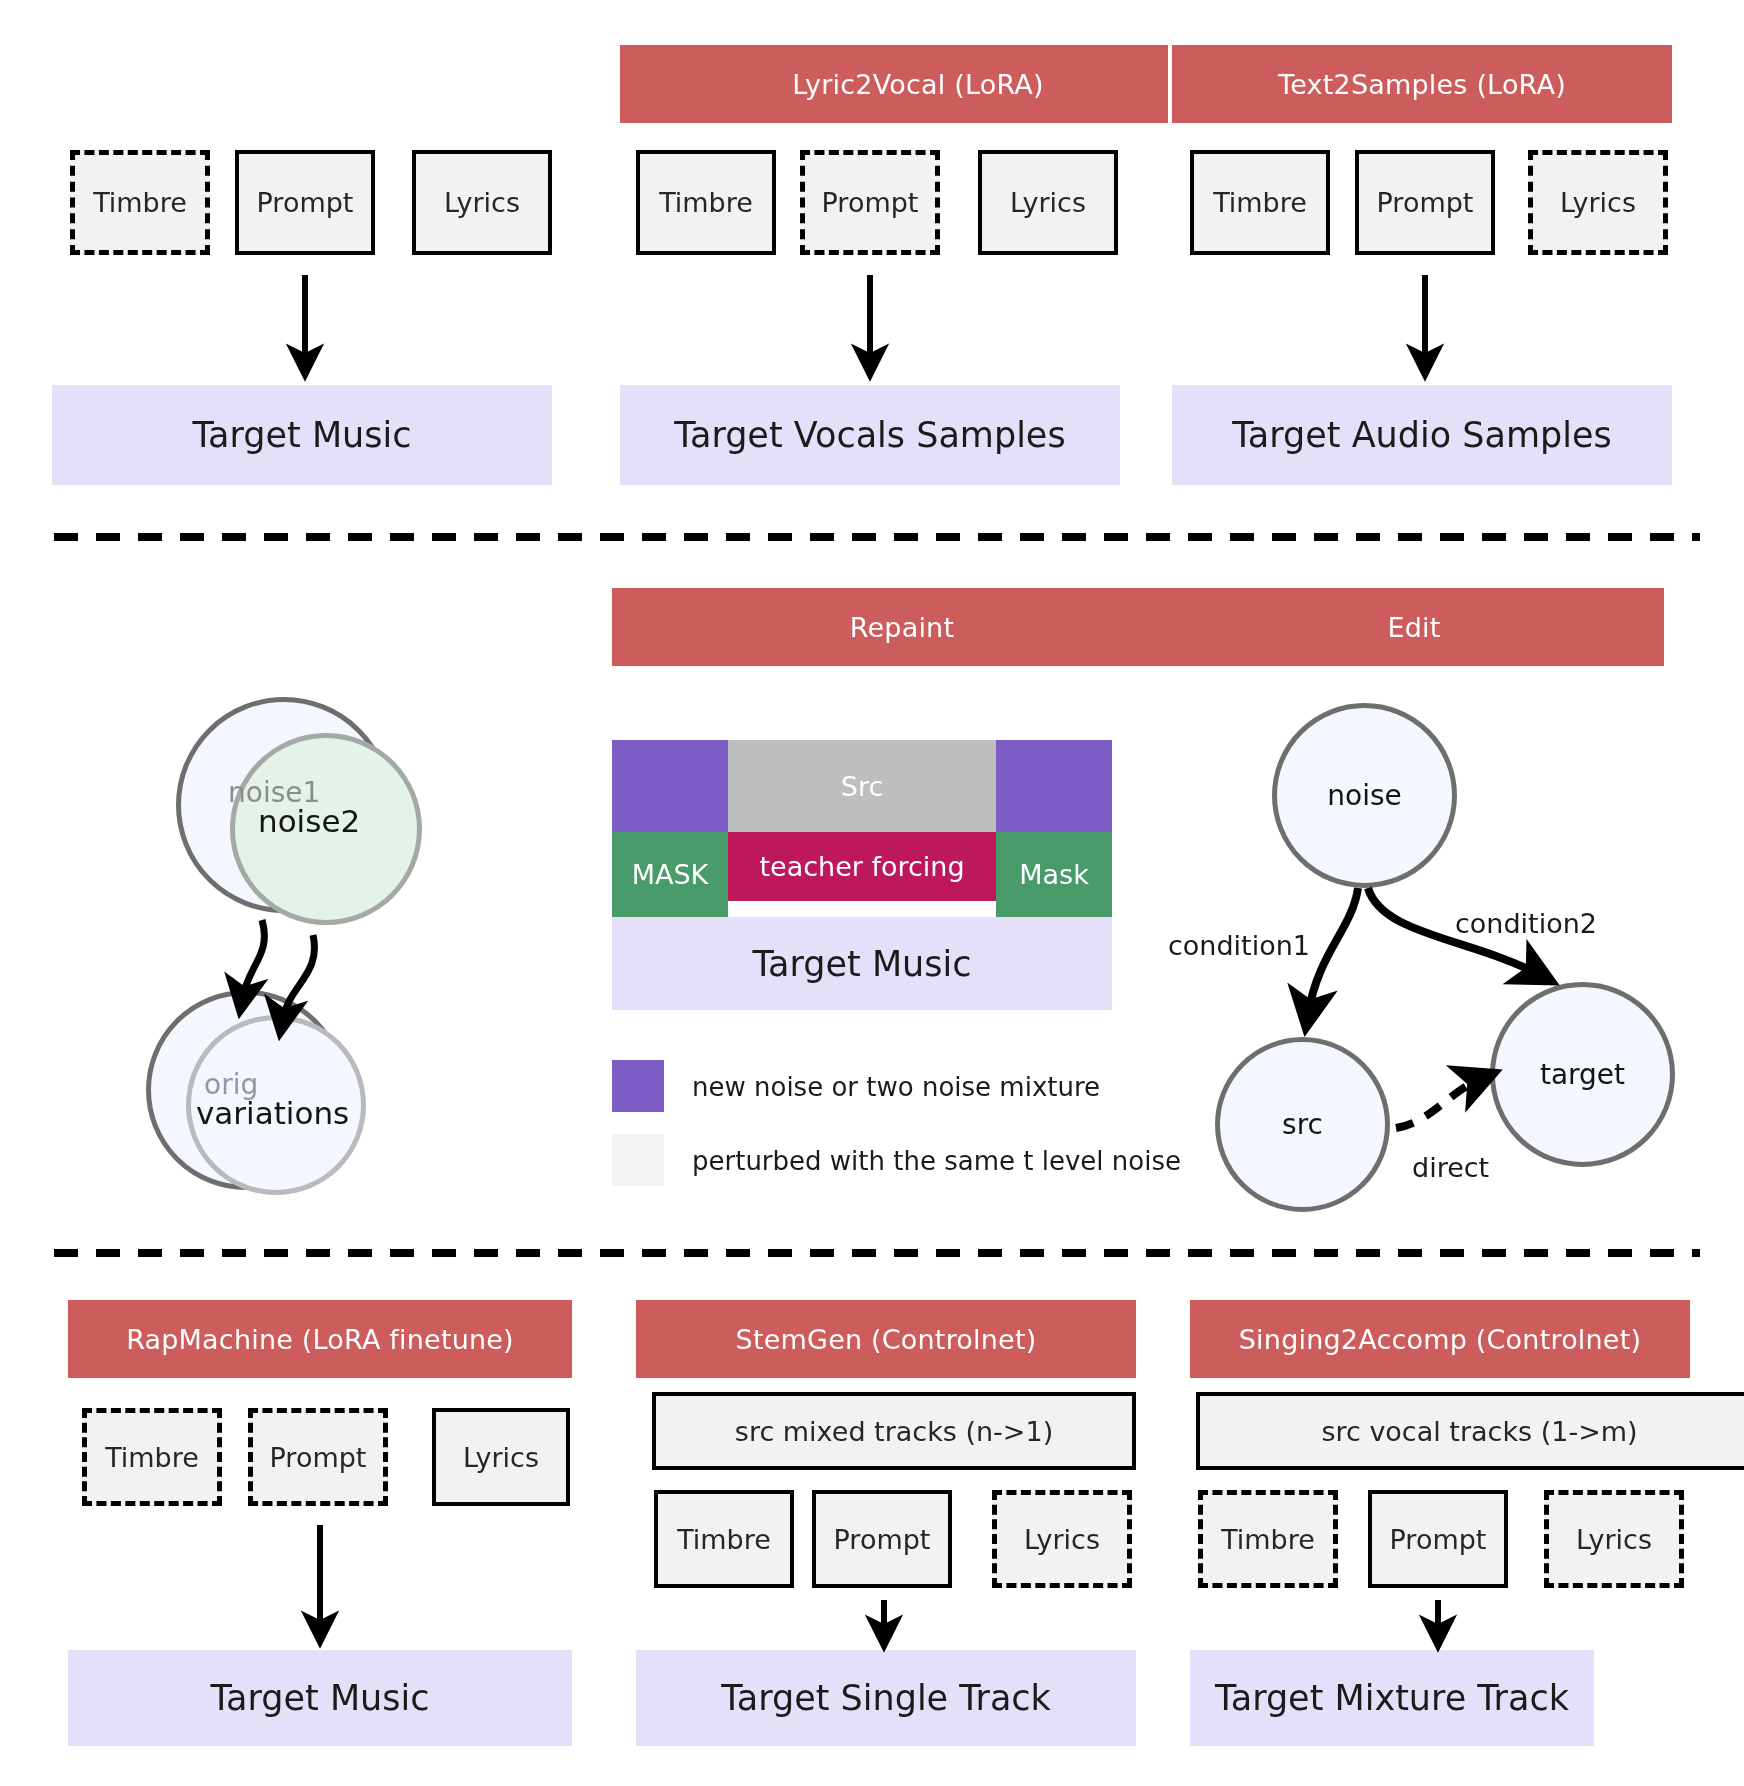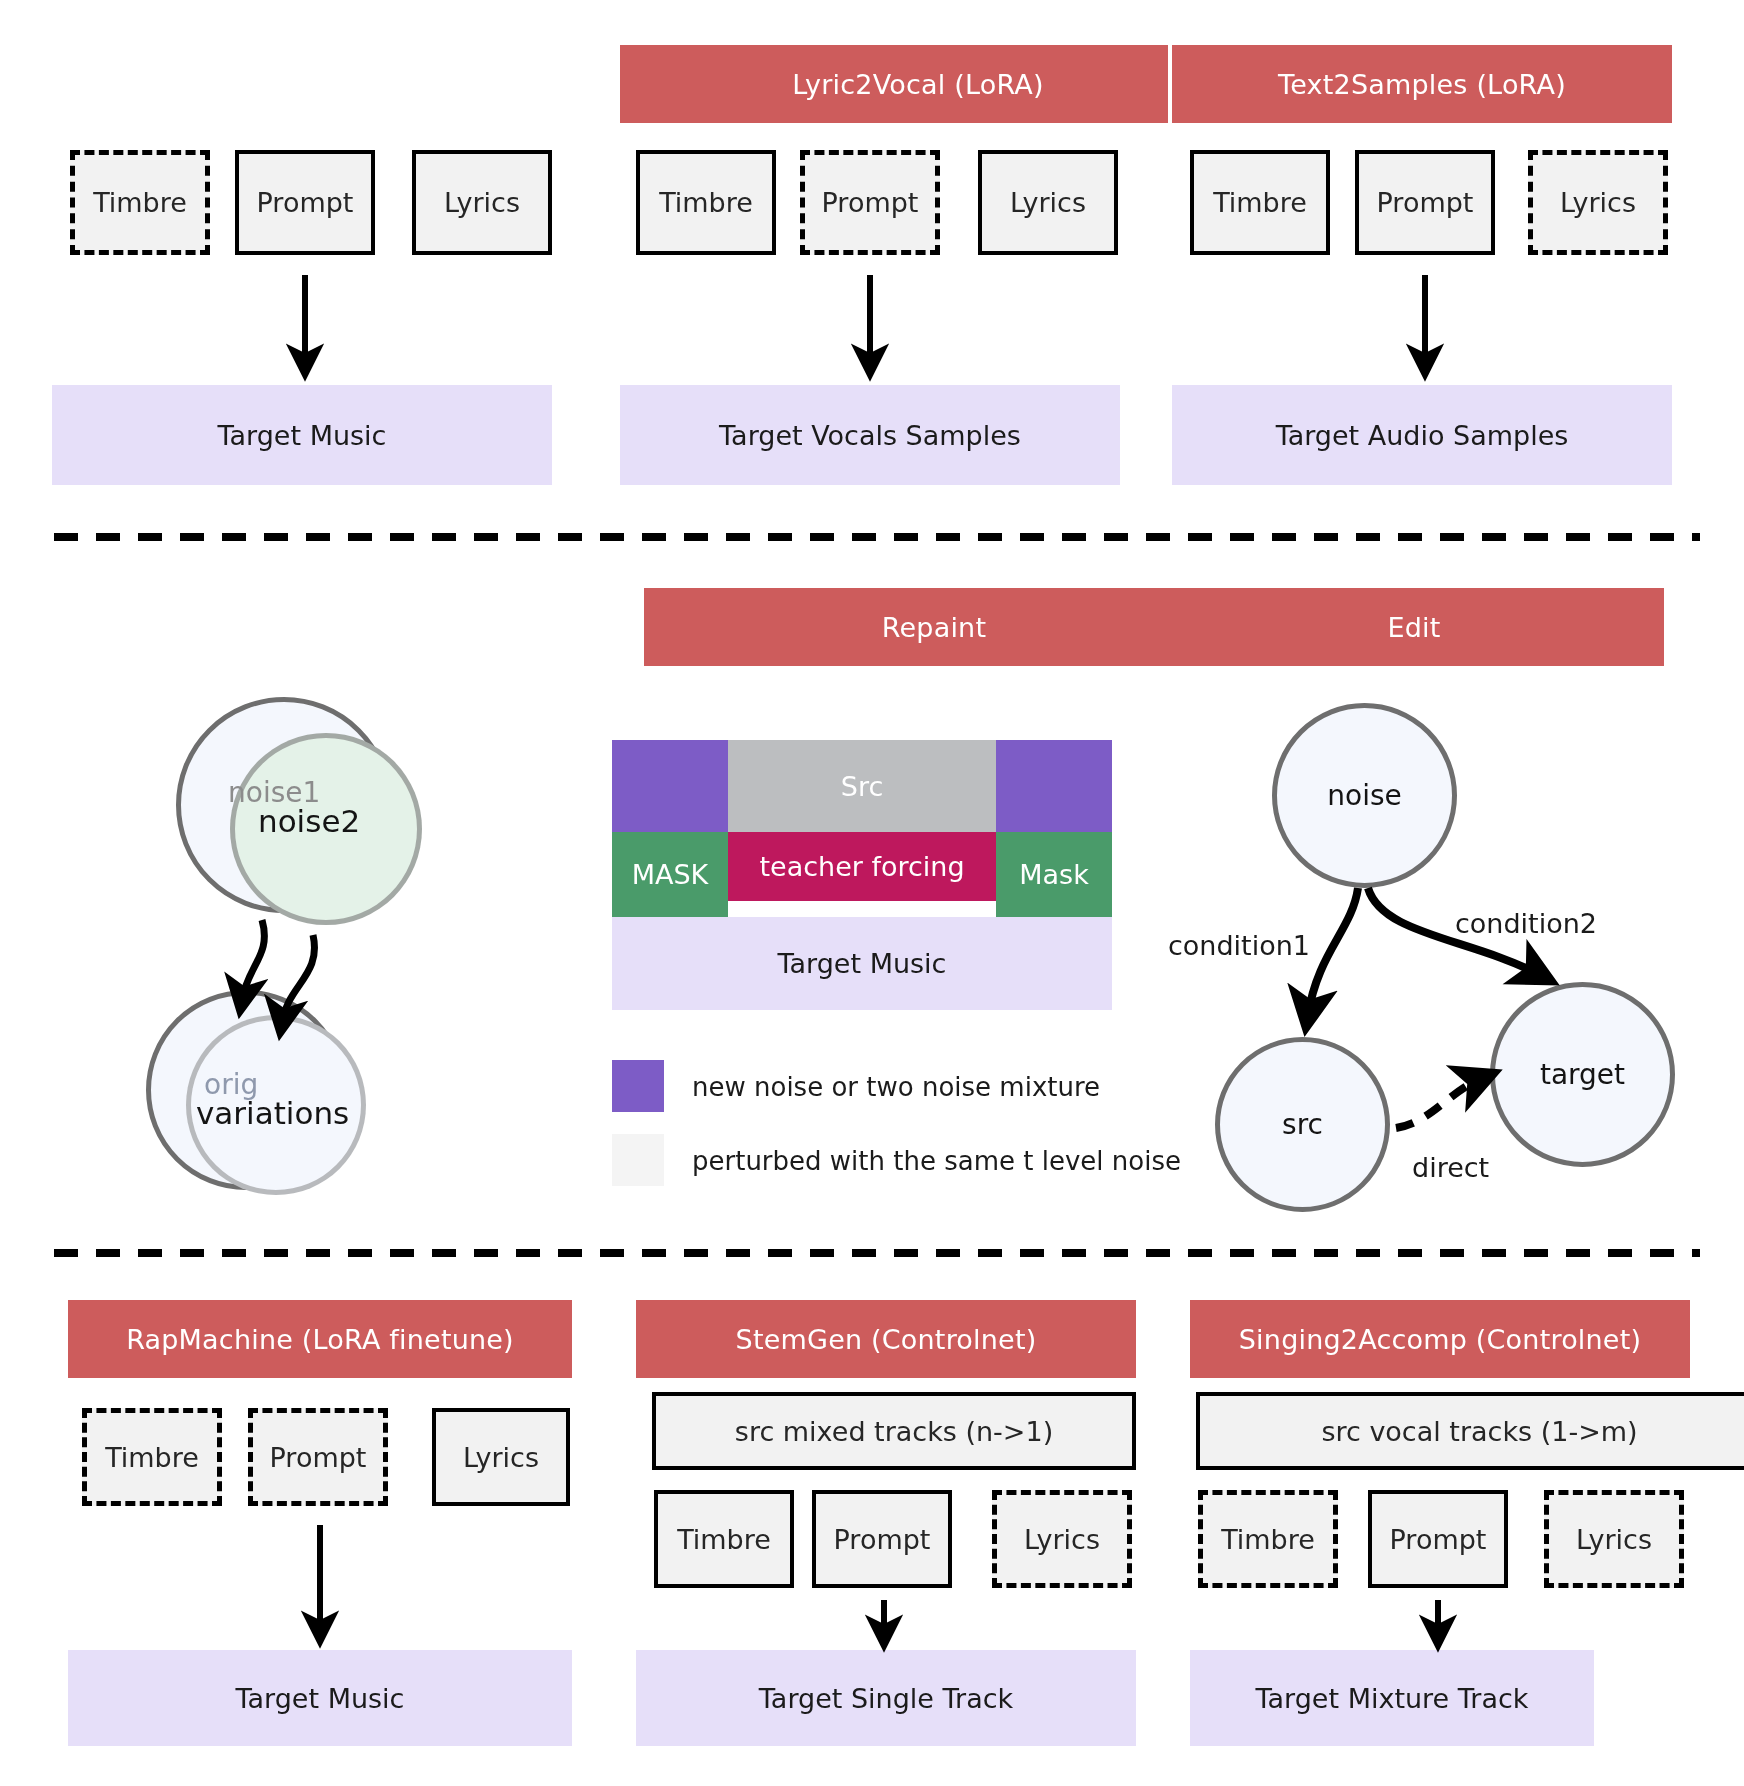--- a/index.html
+++ b/index.html
@@ -30,21 +30,21 @@
     font-size: 27px;
     letter-spacing: 0.2px;
   }
   .target-band {
     position: absolute;
     background: #e6dff9;
     display: flex;
     align-items: center;
     justify-content: center;
     color: #1b1b1b;
-    font-size: 27px;
+    font-size: 35px;
   }
   .tok {
     position: absolute;
     background: #f2f2f2;
     border: 4px solid #000000;
     display: flex;
     align-items: center;
     justify-content: center;
     color: #262626;
     font-size: 27px;
@@ -152,21 +152,21 @@
   <div class="circ-label" style="left:228px; top:776px; color:#8c8c8c;">noise1</div>
   <div class="circ-label" style="left:258px; top:803px; color:#141414; font-size:31px;">noise2</div>
 
   <div class="circ" style="left:146px; top:990px; width:200px; height:200px;
               background:#f4f7fd; border:5px solid #6e6e6e;"></div>
   <div class="circ" style="left:186px; top:1015px; width:180px; height:180px;
               background:#f4f7fd; border:5px solid rgba(110,110,110,0.45);"></div>
   <div class="circ-label" style="left:204px; top:1068px; color:#8f99ad;">orig</div>
   <div class="circ-label" style="left:196px; top:1095px; color:#141414; font-size:31px;">variations</div>
 
-  <div class="panel-title" style="left:644px; top:588px; width:580px; height:78px;">Repaint</div>
+  <div class="panel-title" style="left:612px; top:588px; width:580px; height:78px;">Repaint</div>
 
   <div class="strip-cell" style="left:612px; top:740px; width:116px; height:92px; background:#7d5cc6;"></div>
   <div class="strip-cell" style="left:728px; top:740px; width:268px; height:92px; background:#bcbec0;">Src</div>
   <div class="strip-cell" style="left:996px; top:740px; width:116px; height:92px; background:#7d5cc6;"></div>
 
   <div class="strip-cell" style="left:612px; top:832px; width:116px; height:85px; background:#4a9b6a;">MASK</div>
   <div class="strip-cell" style="left:728px; top:832px; width:268px; height:69px; background:#be185d;">teacher forcing</div>
   <div class="strip-cell" style="left:996px; top:832px; width:116px; height:85px; background:#4a9b6a;">Mask</div>
 
   <div class="target-band" style="left:612px; top:917px; width:500px; height:93px;">Target Music</div>

